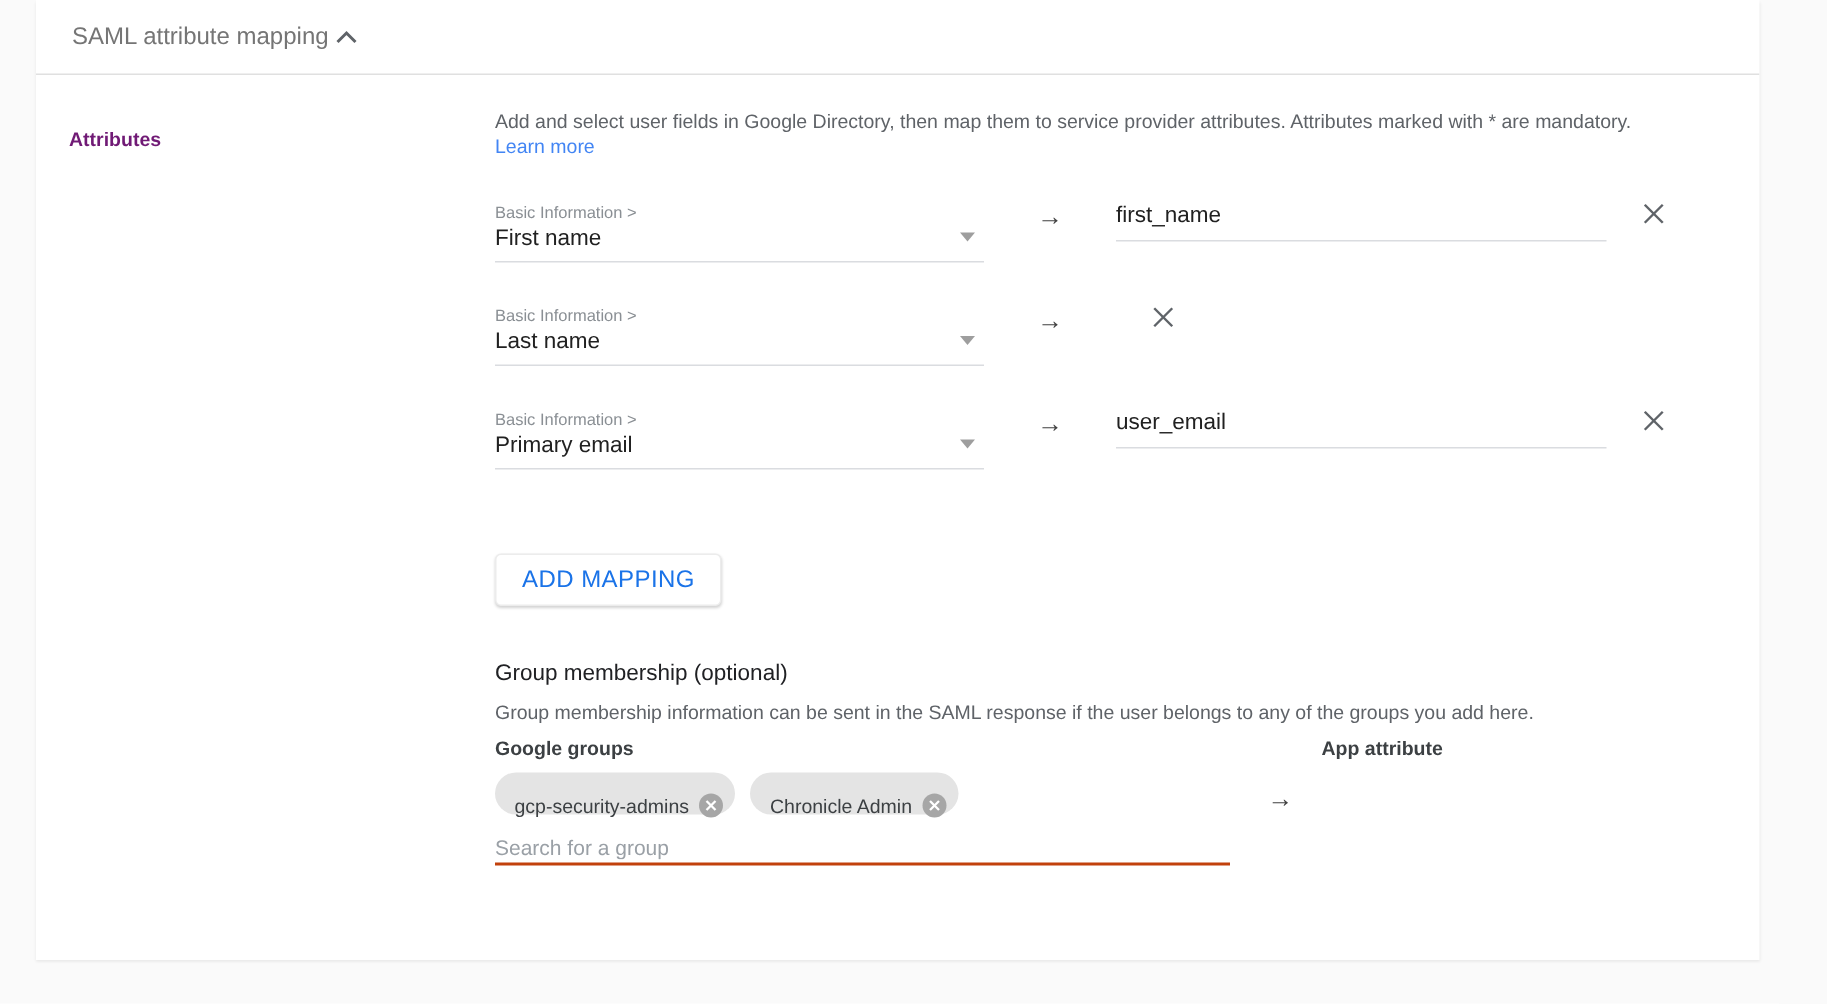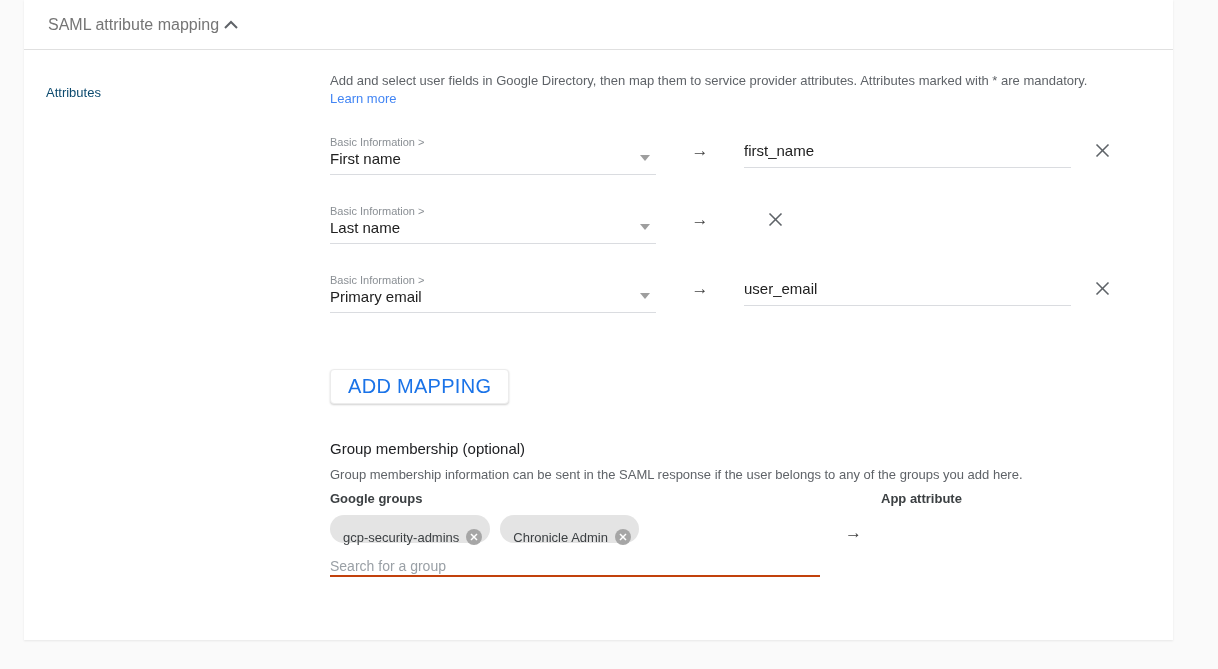--- a/index.html
+++ b/index.html
@@ -16,35 +16,35 @@
     box-shadow:0 1px 2px rgba(0,0,0,0.08);
   }
   .card-header {
     height:50px; display:flex; align-items:center; justify-content:flex-start;
     padding:0 20px 0 24px; border-bottom:1px solid #e0e0e0;
   }
   .card-title { font-size:16px; font-weight:400; color:#757575; }
   .chevron-btn { background:none; border:none; cursor:pointer; padding:4px; display:flex; }
   .attr-label {
     position:absolute; left:22px; top:85px;
-    font-size:13px; font-weight:400; color:#0c4a6e;
+    font-size:13px; font-weight:700; color:#701a75;
   }
   .content-col { position:absolute; left:306px; top:72px; width:845px; }
   .desc { font-size:13px; color:#5f6368; line-height:17px; width:820px; }
   .learn-more {
     display:inline-block; font-size:13px; line-height:17px;
     color:#4285f4; text-decoration:none; cursor:pointer;
   }
   .map-table { margin-top:28px; }
   .map-head { display:flex; }
   .col-label { font-size:13px; font-weight:700; color:#3c4043; line-height:16px; }
   .col-gd { width:326px; }
   .col-sp { width:88px; }
   .col-app { width:327px; }
-  .map-row { display:flex; align-items:center; margin-top:14px; }
+  .map-row { display:flex; align-items:flex-start; margin-top:14px; }
   .map-row + .map-row { margin-top:29px; }
   .gd-select {
     position:relative; width:326px; border-bottom:1px solid #dadce0;
     padding-bottom:5px; cursor:pointer;
   }
   .gd-cat { font-size:11px; color:#8a8f94; line-height:14px; }
   .gd-val { font-size:15px; color:#212121; line-height:20px; }
   .caret {
     position:absolute; right:6px; bottom:13px; width:0; height:0;
     border-left:5px solid transparent; border-right:5px solid transparent;
@@ -59,21 +59,21 @@
     font-family:"Liberation Sans","DejaVu Sans",sans-serif; background:transparent;
   }
   .remove-btn {
     background:none; border:none; cursor:pointer; margin-left:24px;
     padding:0 0 9px 0; display:flex;
   }
   .add-mapping {
     margin-top:56px; height:35px; padding:0 17px; background:#ffffff;
     border:1px solid #ececec; border-radius:4px;
     box-shadow:0 1px 2px rgba(0,0,0,0.18);
-    color:#1a73e8; font-size:20px; font-weight:500; letter-spacing:0.3px;
+    color:#1a73e8; font-size:16px; font-weight:500; letter-spacing:0.3px;
     font-family:"Liberation Sans","DejaVu Sans",sans-serif; cursor:pointer;
   }
   .group-title { margin-top:36px; font-size:15px; font-weight:500; color:#202124; line-height:18px; }
   .group-desc { margin-top:9px; font-size:13px; color:#5f6368; line-height:16px; }
   .groups-row { position:relative; margin-top:8px; }
   .chips { margin-top:8px; display:flex; gap:10px; }
   .chip {
     height:28px; background:#e4e4e4; border-radius:14px;
     display:inline-flex; align-items:center; padding:16px 8px 0 13px;
     font-size:13px; color:#3c4043;

